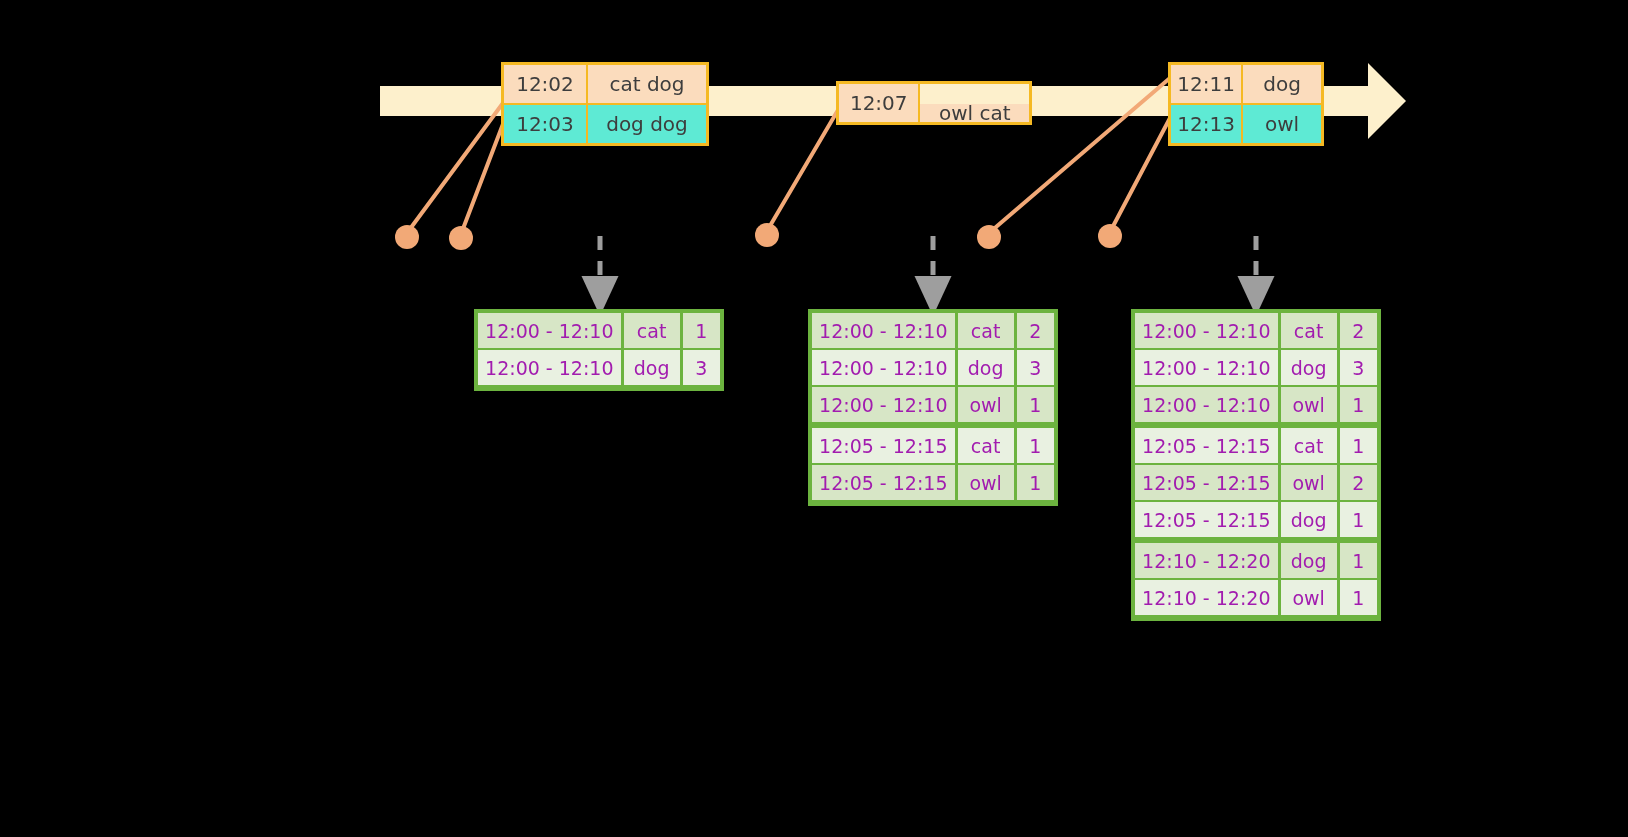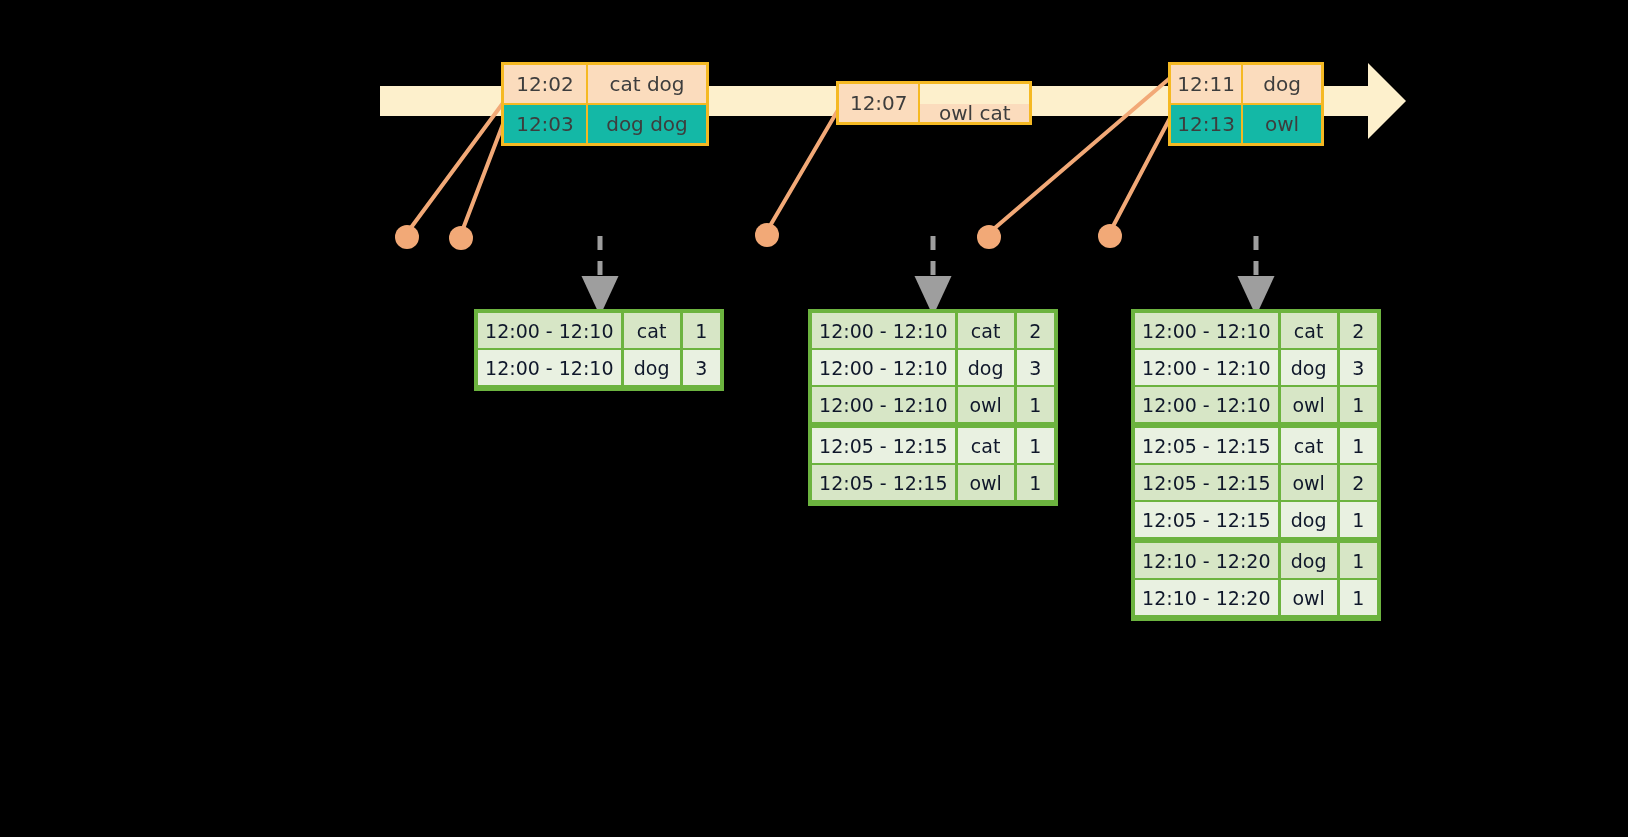--- a/index.html
+++ b/index.html
@@ -56,21 +56,21 @@
     background: #fdf0cc;
   }
   .erow {
     display: flex;
     height: 38px;
   }
   .erow + .erow {
     border-top: 2px solid #f5b923;
   }
   .erow.shade-a .ecell { background: #fbdcbd; }
-  .erow.shade-b .ecell { background: #14b8a6; }
+  .erow.shade-b .ecell { background: #5eead4; }
   .ecell {
     display: flex;
     align-items: center;
     justify-content: center;
     font-size: 20px;
     color: #3d3d3d;
     box-sizing: border-box;
     white-space: nowrap;
   }
   .ecell.time  { width: 84px; border-right: 2px solid #f5b923; }
@@ -104,21 +104,21 @@
     height: 37px;
   }
   .rrow.sep { border-top: 4px solid #6cb33f; }
   .rrow.shade-a .rcell { background: #d7e6c6; }
   .rrow.shade-b .rcell { background: #e9f1e1; }
   .rcell {
     display: flex;
     align-items: center;
     justify-content: center;
     font-size: 19px;
-    color: #0f172a;
+    color: #a21caf;
     box-sizing: border-box;
     white-space: nowrap;
     border-right: 3px solid #6cb33f;
     border-bottom: 2px solid #6cb33f;
   }
   .rcell:last-child { border-right: none; }
   .rcell.win  { width: 148px; }
   .rcell.key  { width: 60px; }
   .rcell.cnt  { width: 38px; }
 

